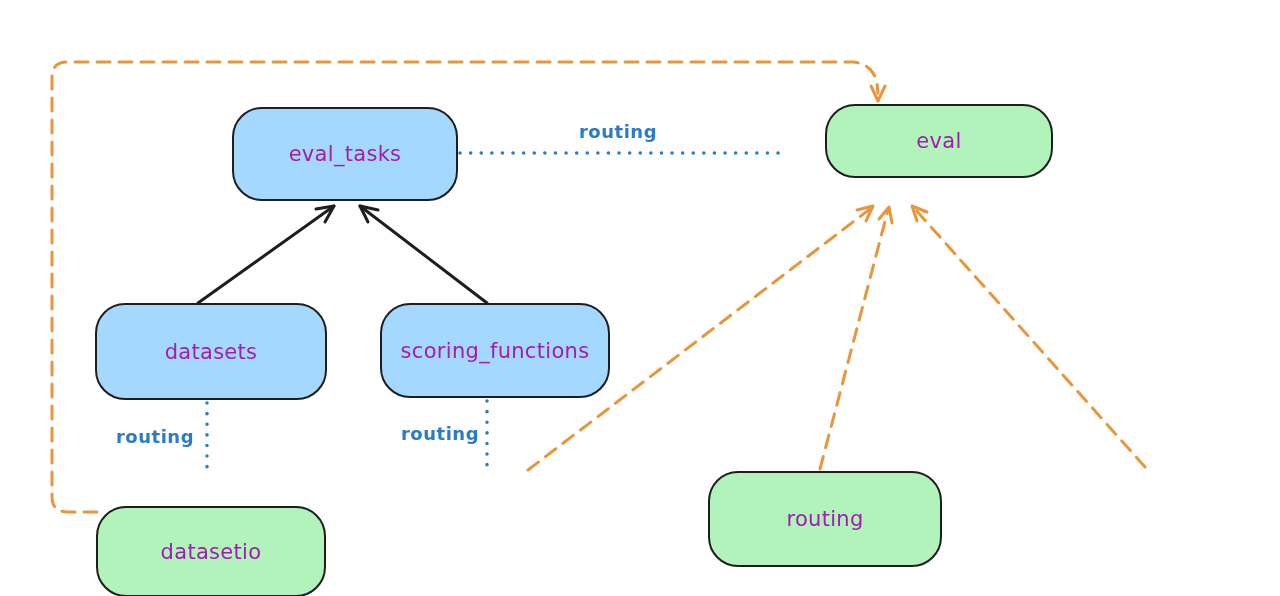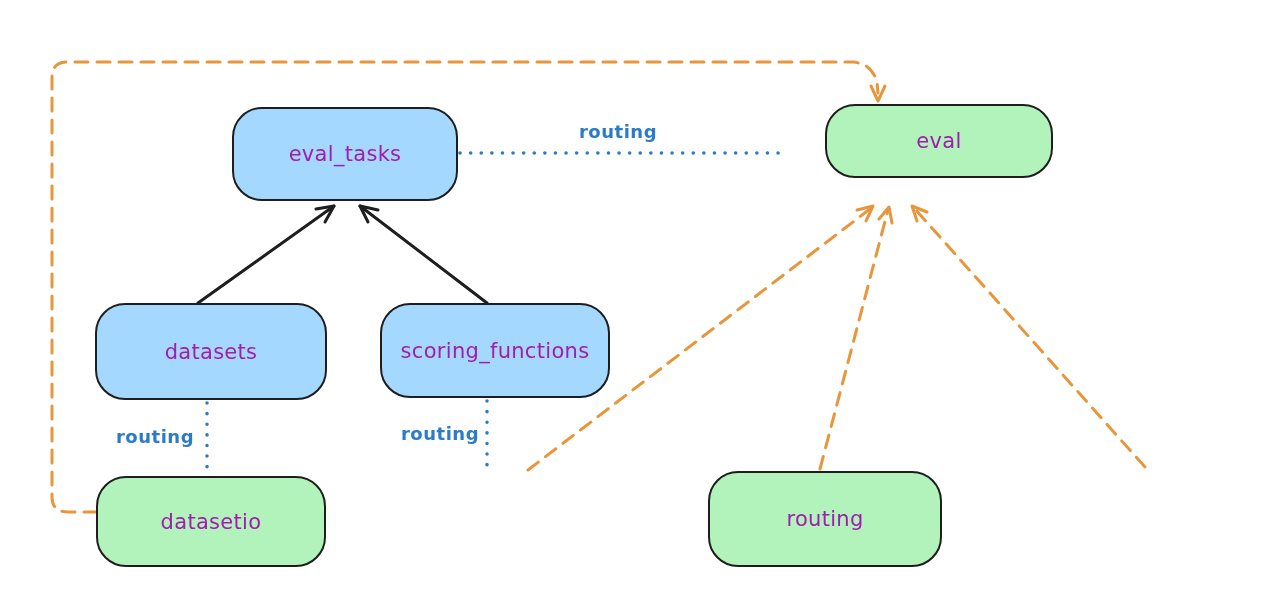--- a/index.html
+++ b/index.html
@@ -70,21 +70,21 @@
   </div>
 
   <div class="node n-scoring-functions" style="background: rgb(165, 216, 255);">
     <span>scoring_functions</span>
   </div>
 
   <div class="node n-datasets" style="background: rgb(165, 216, 255);">
     <span>datasets</span>
   </div>
 
-  <div class="node n-datasetio" style="background: rgb(178, 242, 187);">
+  <div class="node n-datasetio" style="background: rgb(178, 242, 187); margin-top: 30px;">
     <span>datasetio</span>
   </div>
 
 
   <div class="node n-agents" style="background: rgb(178, 242, 187);">
     <span>routing</span>
   </div>
 
 
   <div class="edge-label el-1" style="color: rgb(43, 123, 198);">routing</div>

